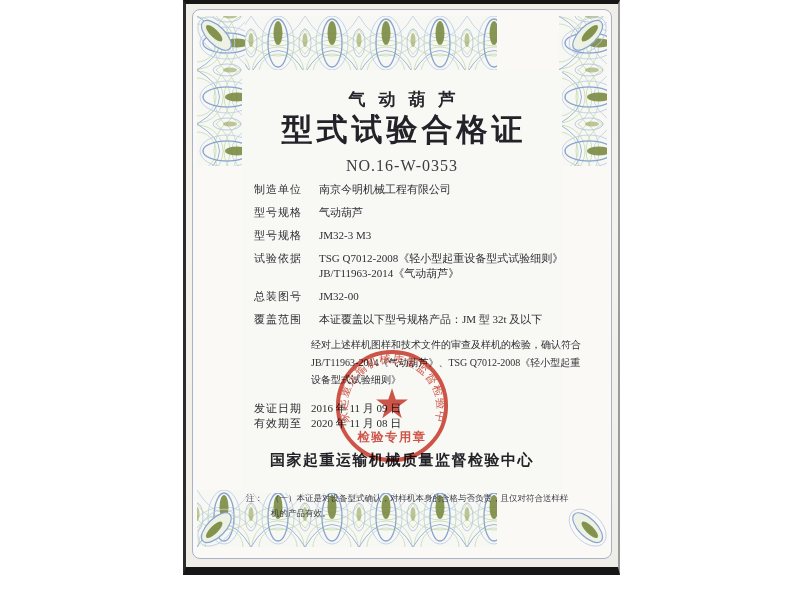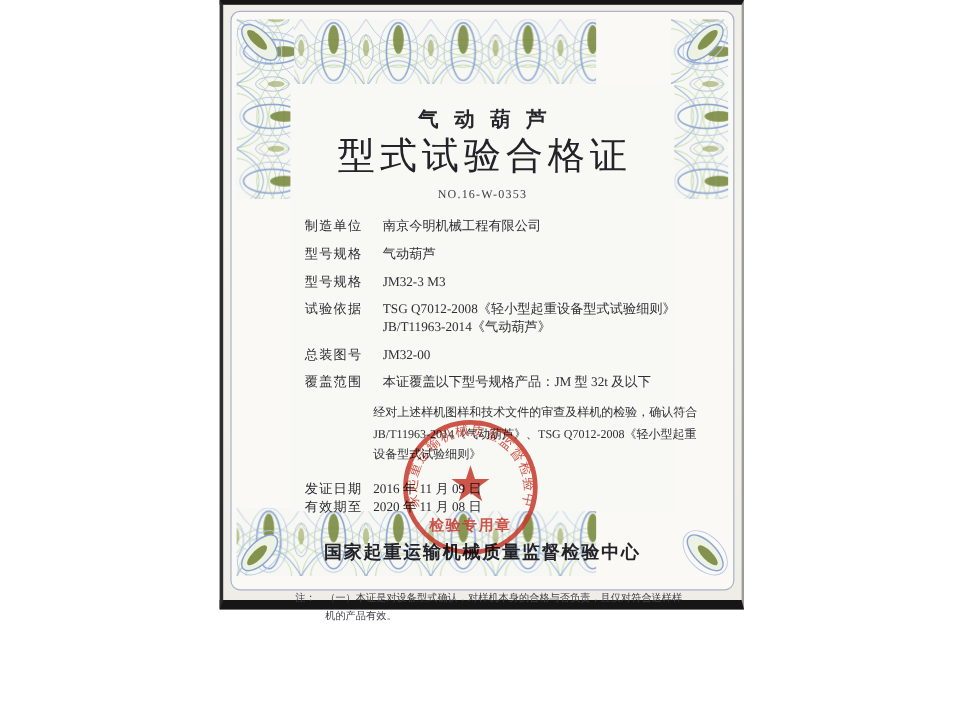--- a/index.html
+++ b/index.html
@@ -2,21 +2,21 @@
 <html><head>
 <meta charset="utf-8">
 <style>
   * { margin:0; padding:0; box-sizing:border-box; }
   html,body { background:#ffffff; }
   body { font-family:"Liberation Serif","DejaVu Serif",serif; color:#2b2b31; }
   .stage { position:relative; width:800px; height:600px; background:#ffffff; overflow:hidden; }
 
   
   .photo {
-    position:absolute; left:183px; top:0; width:437px; height:508px;
+    position:absolute; left:183px; top:0; width:437px; height:575px;
     background:linear-gradient(180deg,#efeee8,#f3f2ec 40%,#eeede7);
     border-top:4px solid #161616; border-bottom:8px solid #161616;
     border-left:3px solid #2c2c2c; border-right:2px solid #9b9b99;padding-left:17px;
   }
   .paper-frame {
     position:absolute; left:6px; right:6px; top:5px; bottom:8px;
     border:1px solid #a9b2c6; border-radius:8px; background:#faf9f5;
   }
   svg { display:block; }
   .band { position:absolute; z-index:1; }
@@ -35,25 +35,25 @@
     background:#f8f8f4;
   }
   .content { position:absolute; z-index:4; left:0; right:0; top:0; bottom:0; }
 
   .subtitle {
     position:absolute; top:84px; left:0; right:0; text-align:center;
     font-size:17px; font-weight:600; letter-spacing:13px; padding-left:13px; color:#26262c;
   }
   .main-title {
     position:absolute; top:105px; left:0; right:0; text-align:center;
-    font-size:31px; font-weight:400; letter-spacing:4px; padding-left:4px; color:#222228;
+    font-size:31px; font-weight:700; letter-spacing:4px; padding-left:4px; color:#222228;
   }
   .cert-no {
     position:absolute; top:153px; left:0; right:0; text-align:center;
-    font-size:10px; letter-spacing:1px; color:#3c3c42;
+    font-size:16px; letter-spacing:1px; color:#3c3c42;
   }
 
   .body-block { position:absolute; left:68px; right:48px; top:179px; font-size:11px; }
   .field-row { display:flex; gap:17px; line-height:13px; margin-bottom:9px; }
   .field-row .lbl { white-space:nowrap; letter-spacing:1px; color:#2e2e35; }
   .field-row .val { white-space:pre-line; line-height:15px; margin-top:-1px; color:#2e2e35; }
   .confirmation {
     margin-left:57px; margin-top:5px; width:274px;
     font-size:10px; line-height:17.5px; color:#2e2e35;
   }

